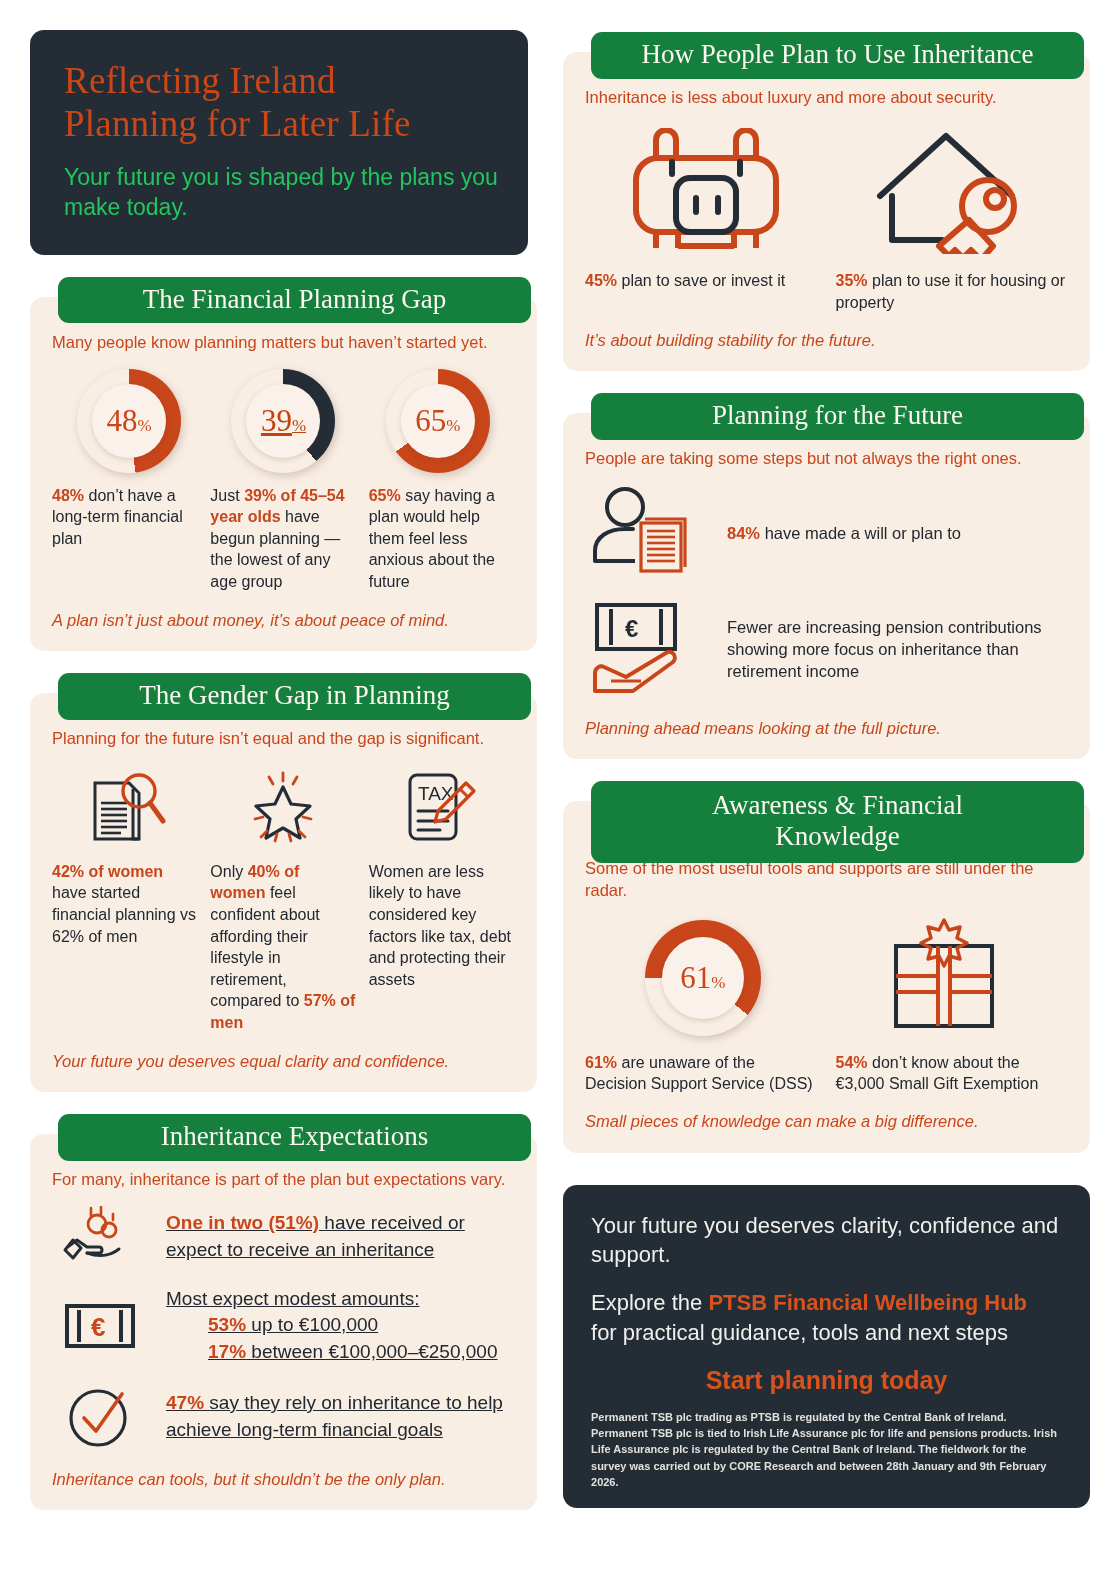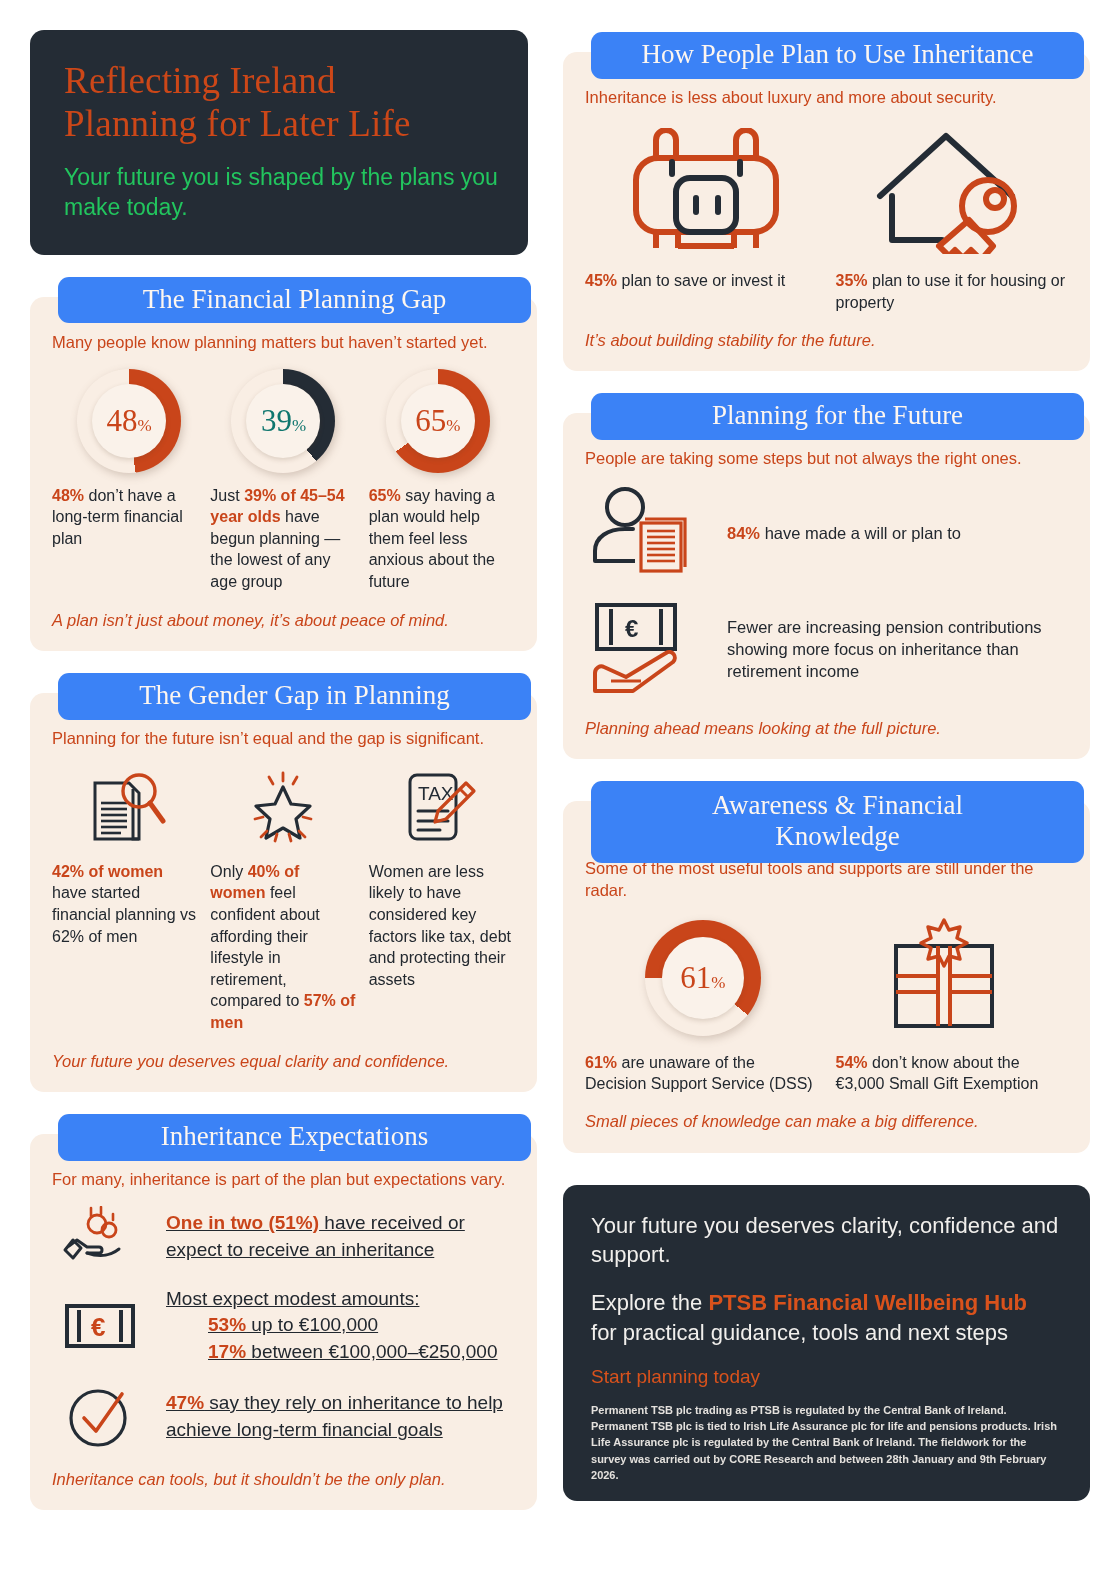--- a/index.html
+++ b/index.html
@@ -57,21 +57,21 @@
     padding: 34px 22px 20px 22px;
     margin-top: 20px;
   }
   .card.tall-head { padding-top: 56px; }
 
   .card-banner {
     position: absolute;
     top: -20px;
     left: 28px;
     right: 6px;
-    background: #3b82f6;
+    background: #15803d;
     border-radius: 11px;
     padding: 7px 18px 9px 18px;
     text-align: center;
     color: #FDF6F0;
     font-family: "Liberation Serif", serif;
     font-size: 27px;
     line-height: 1.14;
     font-weight: 400;
   }
   .card-banner.two-line { padding: 9px 18px 11px 18px; }
@@ -107,21 +107,21 @@
     width: 74px; height: 74px;
     border-radius: 50%;
     background: #FAF2EA;
     box-shadow: 0 2px 5px rgba(90,60,40,.18);
     display: flex; align-items: baseline; justify-content: center;
     font-family: "Liberation Serif", serif;
   }
   .donut .num { font-size: 31px; line-height: 74px; }
   .donut .pct { font-size: 17px; line-height: 74px; }
   .orange-txt { color: #C9451A; }
-  .navy-txt   { color: #0f766e; }
+  .navy-txt   { color: #c2410c; text-decoration: underline; }
 
   .stat-row { display: flex; gap: 12px; }
   .stat-col { flex: 1; font-size: 16px; line-height: 1.35; color: #22282F; }
   .stat-col b { color: #C9451A; font-weight: bold; }
 
   
   .icon3 { display: flex; justify-content: space-around; align-items: flex-end; margin-bottom: 14px; height: 82px; }
   .icon2 { display: flex; justify-content: space-around; align-items: flex-end; margin: 10px 0 16px 0; height: 130px; }
 
   .pair-row { display: flex; gap: 18px; margin-top: 4px; }
@@ -142,21 +142,21 @@
 
   
   .cta {
     background: #242C35;
     border-radius: 14px;
     padding: 26px 28px 18px 28px;
     margin-top: 10px;
   }
   .cta p { color: #F1EFEC; font-size: 22px; line-height: 1.34; margin-bottom: 19px; }
   .cta .hub { color: #D9521C; font-weight: bold; }
-  .cta .start { color: #D9521C; font-size: 19px; font-weight: normal; margin-bottom: 14px; }
+  .cta .start { color: #D9521C; font-size: 25px; font-weight: bold; margin-bottom: 14px; text-align: center; }
   .cta .fine { color: #E4E1DD; font-size: 11px; line-height: 1.46; font-weight: bold; }
 
   svg { display: block; }
 </style>
 </head>
 <body>
 
 <div class="page">
 
   <div class="col-left">

